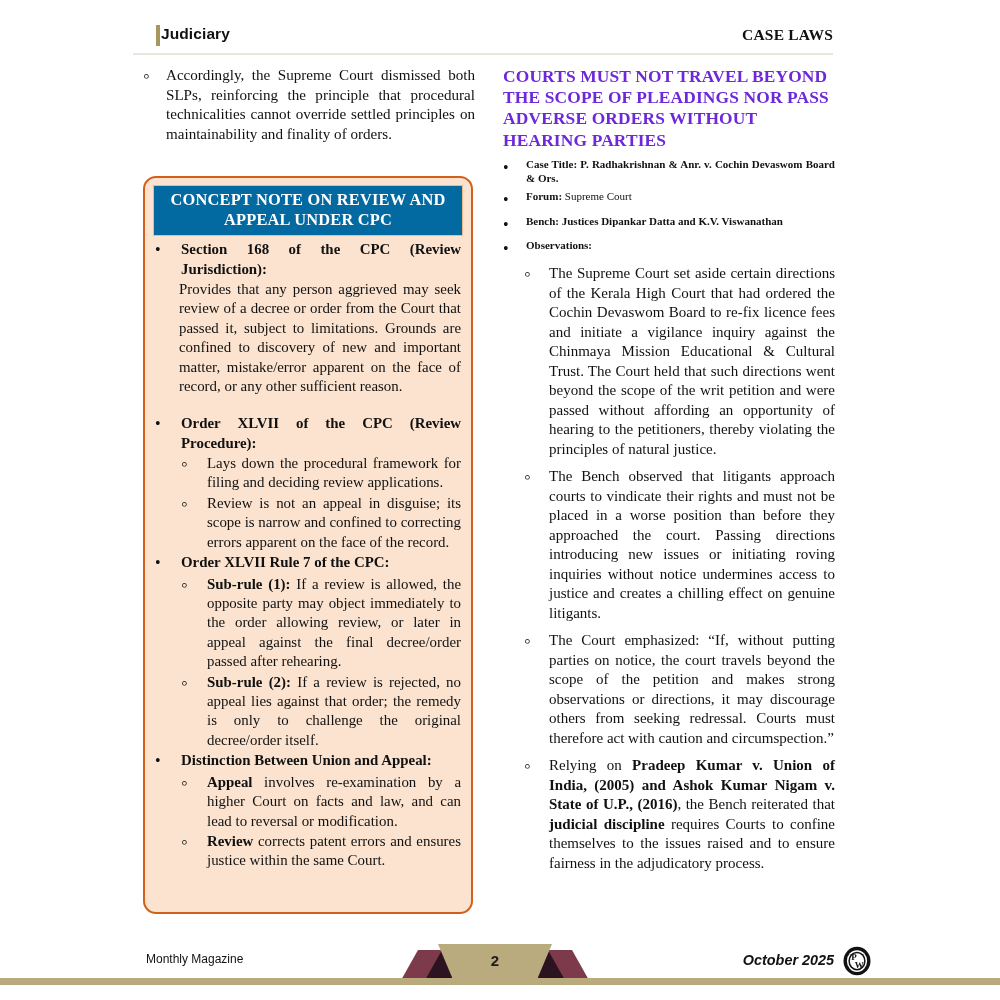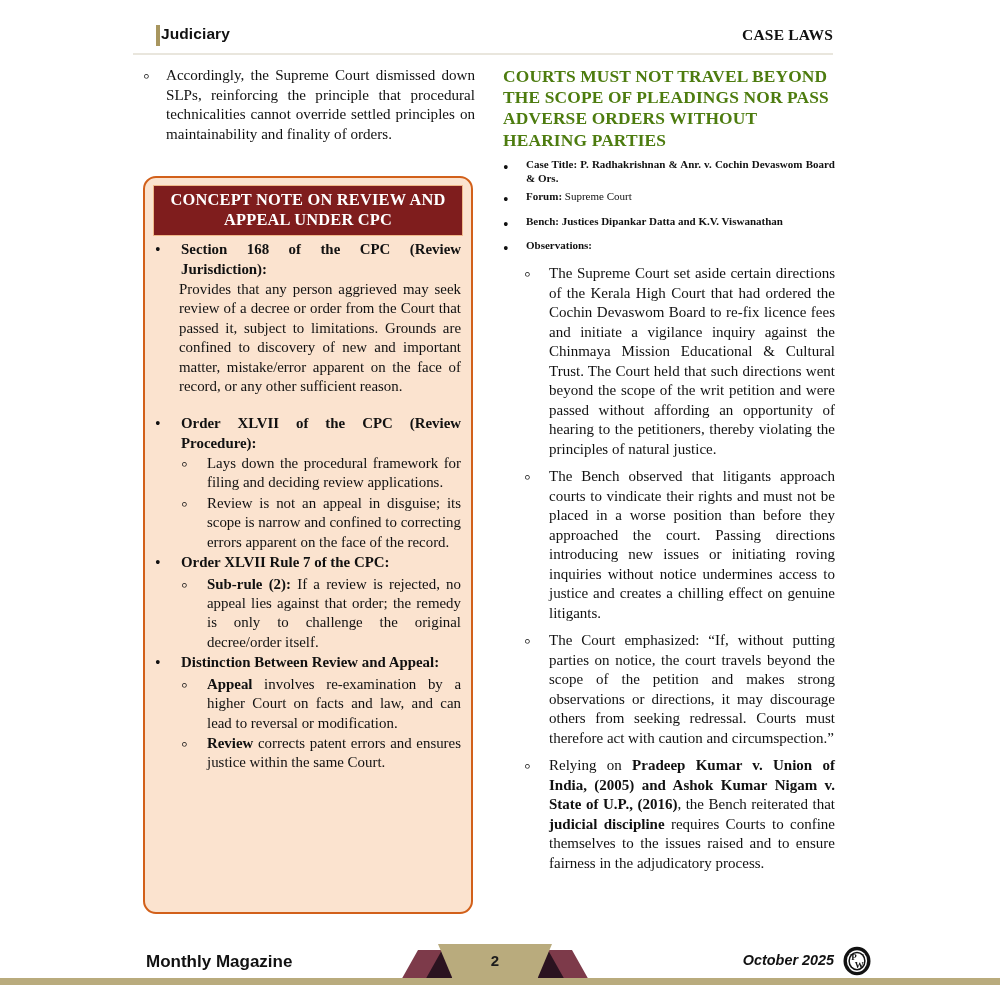--- a/index.html
+++ b/index.html
@@ -81,21 +81,21 @@
   .concept-box{
     position:absolute;
     left:143px; top:176px;
     width:330px; height:738px;
     background:#fbe3cf;
     border:2.2px solid #d2601a;
     border-radius:13px;
     padding:7px 8px 8px 8px;
   }
   .concept-head{
-    background:#7f1d1d;
+    background:#0369a1;
     border:1.6px solid #f0b98a;
     color:#ffffff;
     text-align:center;
     font-family:"Liberation Serif", serif;
     font-weight:bold;
     font-size:16.4px;
     line-height:1.23;
     letter-spacing:.2px;
     padding:4px 4px 5px 4px;
   }
@@ -108,21 +108,21 @@
 
   b, .b{ font-weight:bold; }
 
   
   .case-heading{
     font-family:"Liberation Serif", serif;
     font-weight:bold;
     font-size:17.4px;
     line-height:1.22;
     letter-spacing:.15px;
-    color:#4d7c0f;
+    color:#6d28d9;
     margin:0 0 7px 0;
     text-align:left;
   }
   .rc-l1{ margin-bottom:4px; }
   .rc-l1 .bul-disc{ width:23px; }
   .rc-l2{ padding-left:21px; margin-bottom:8px; }
   .rc-l2 .bul-circ{ width:25px; }
   .rc-l2 .li-text{ font-size:15.0px; line-height:1.30; }
   .rc-l1 .li-text{ font-size:11px; line-height:1.27; }
 
@@ -130,21 +130,21 @@
   .page-footer{
     position:absolute; left:0; top:930px; width:1000px; height:70px;
   }
   .foot-bar{
     position:absolute; left:0; top:48px; width:1000px; height:7px;
     background:#b9ab7d;
   }
   .foot-left{
     position:absolute; left:146px; top:22px;
     font-family:"Liberation Sans", sans-serif;
-    font-weight:bold; font-size:17px; color:#111;
+    font-weight:normal; font-size:12px; color:#111;
   }
   .foot-right{
     position:absolute; right:166px; top:22px;
     font-family:"Liberation Sans", sans-serif;
     font-weight:bold; font-size:14.4px; color:#111;font-style:italic;
   }
   .foot-logo{
     position:absolute; right:128px; top:16px;
     width:30px; height:30px;
   }
@@ -169,21 +169,21 @@
       <div class="hdr-title">Judiciary</div>
     </div>
     <div class="hdr-right">CASE LAWS</div>
   </div>
   <div class="hdr-line"></div>
 </div>
 
 <div class="col col-left">
   <div class="bullet-row lead-row">
     <div class="bul bul-circ"></div>
-    <div class="li-text">Accordingly, the Supreme Court dismissed down SLPs, reinforcing the principle that procedural technicalities cannot override settled principles on maintainability and finality of orders.</div>
+    <div class="li-text">Accordingly, the Supreme Court dismissed both SLPs, reinforcing the principle that procedural technicalities cannot override settled principles on maintainability and finality of orders.</div>
   </div>
 </div>
 
 <div class="concept-box">
   <div class="concept-head">CONCEPT NOTE ON REVIEW AND APPEAL UNDER CPC</div>
   <div class="concept-body">
 
     <div class="bullet-row cb-l1">
       <div class="bul bul-disc"></div>
       <div class="li-text b">Section 168 of the CPC (Review Jurisdiction):</div>
@@ -205,27 +205,31 @@
       </div>
     </div>
 
     <div class="bullet-row cb-l1">
       <div class="bul bul-disc"></div>
       <div class="li-text b">Order XLVII Rule 7 of the CPC:</div>
     </div>
     <div class="cb-sub">
       <div class="bullet-row">
         <div class="bul bul-circ"></div>
+        <div class="li-text"><b>Sub-rule (1):</b><span> If a review is allowed, the opposite party may object immediately to the order allowing review, or later in appeal against the final decree/order passed after rehearing.</span></div>
+      </div>
+      <div class="bullet-row">
+        <div class="bul bul-circ"></div>
         <div class="li-text"><b>Sub-rule (2):</b><span> If a review is rejected, no appeal lies against that order; the remedy is only to challenge the original decree/order itself.</span></div>
       </div>
     </div>
 
     <div class="bullet-row cb-l1">
       <div class="bul bul-disc"></div>
-      <div class="li-text b">Distinction Between Review and Appeal:</div>
+      <div class="li-text b">Distinction Between Union and Appeal:</div>
     </div>
     <div class="cb-sub">
       <div class="bullet-row">
         <div class="bul bul-circ"></div>
         <div class="li-text"><b>Appeal</b><span> involves re-examination by a higher Court on facts and law, and can lead to reversal or modification.</span></div>
       </div>
       <div class="bullet-row">
         <div class="bul bul-circ"></div>
         <div class="li-text"><b>Review</b><span> corrects patent errors and ensures justice within the same Court.</span></div>
       </div>

